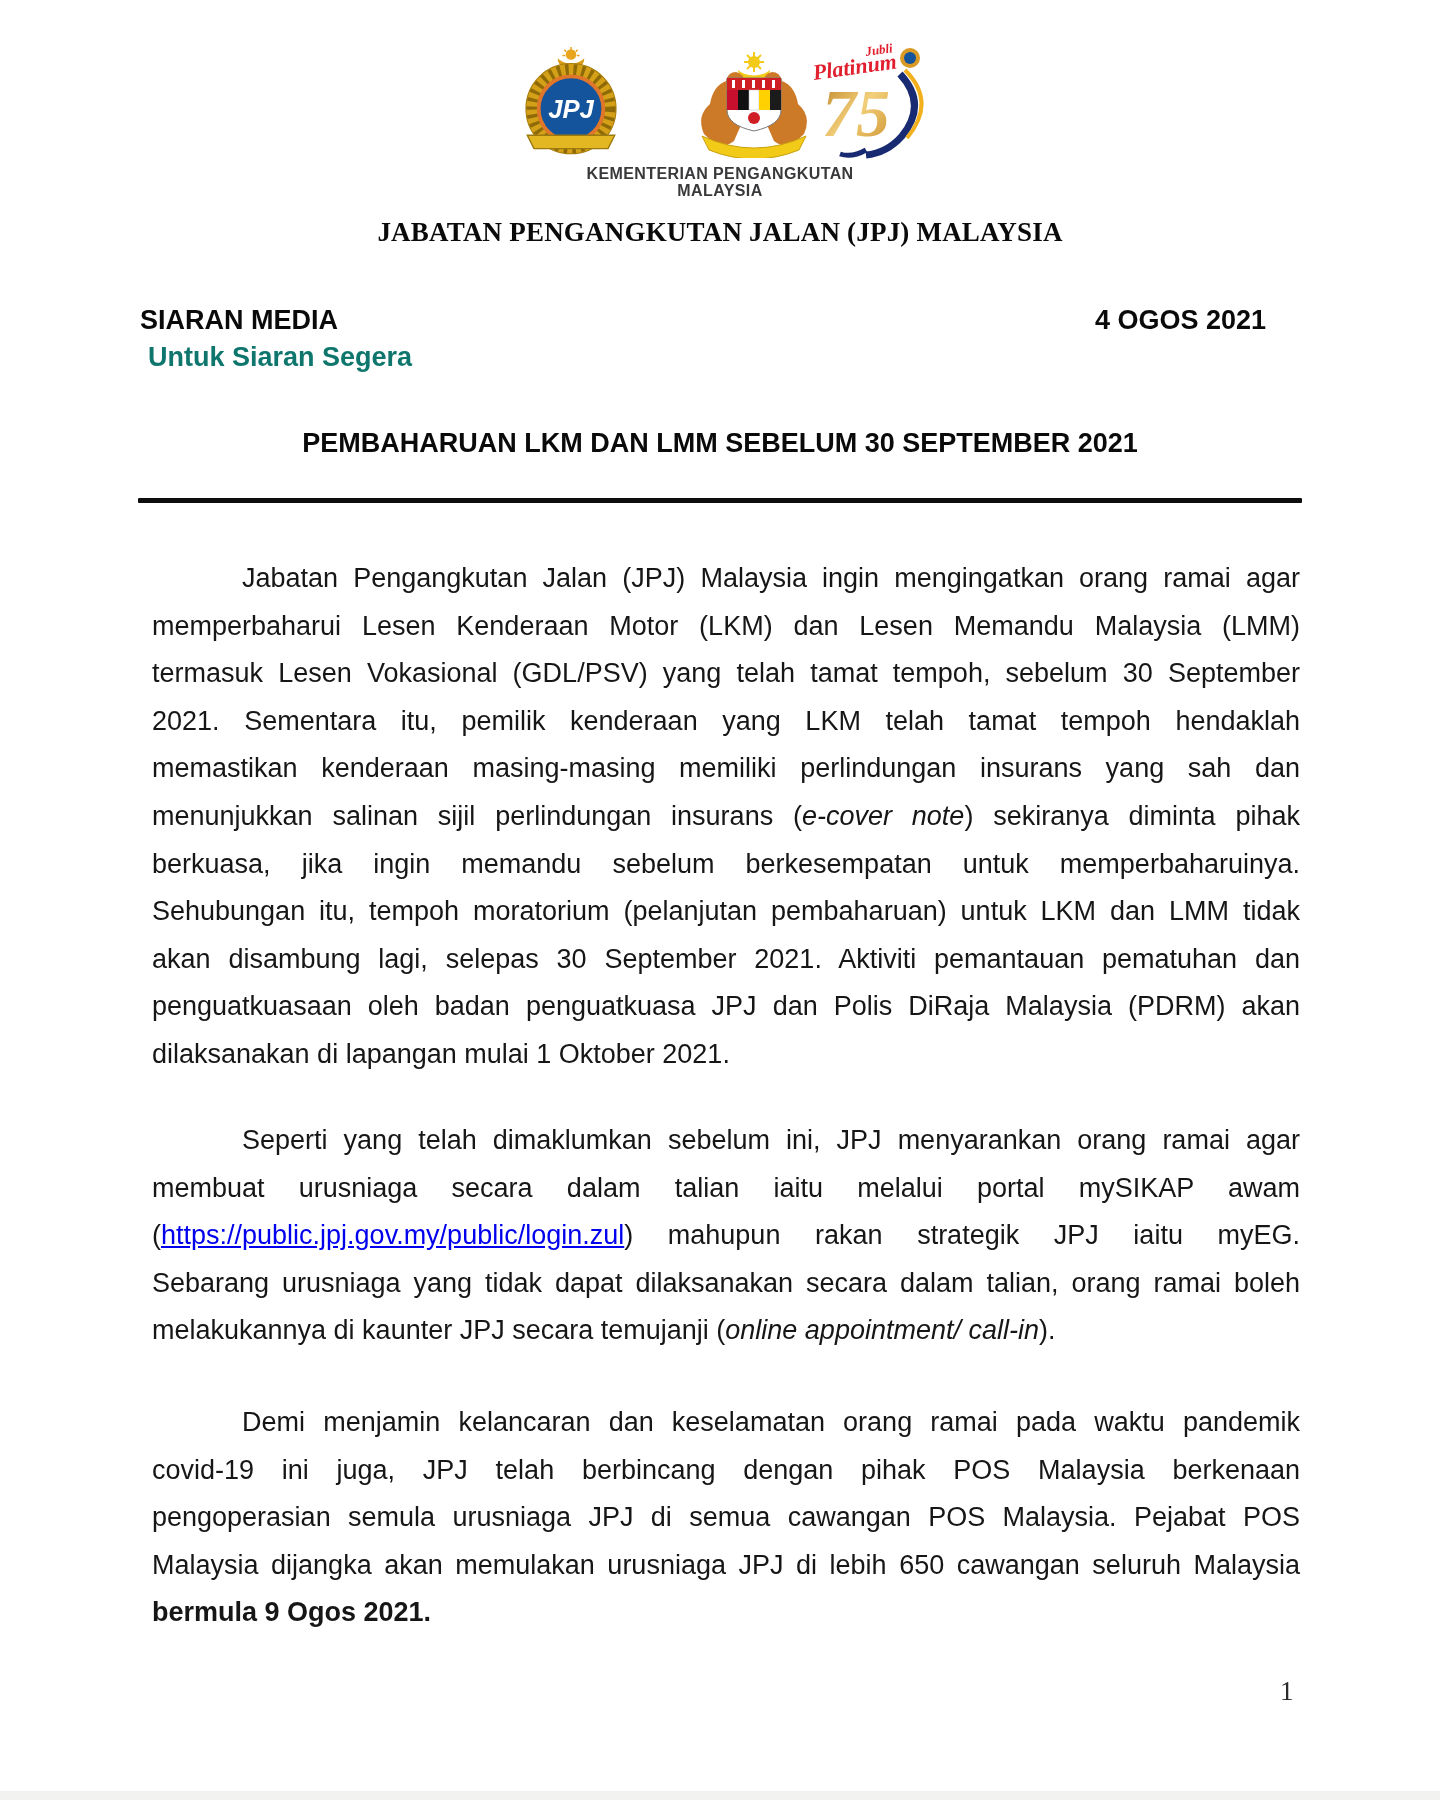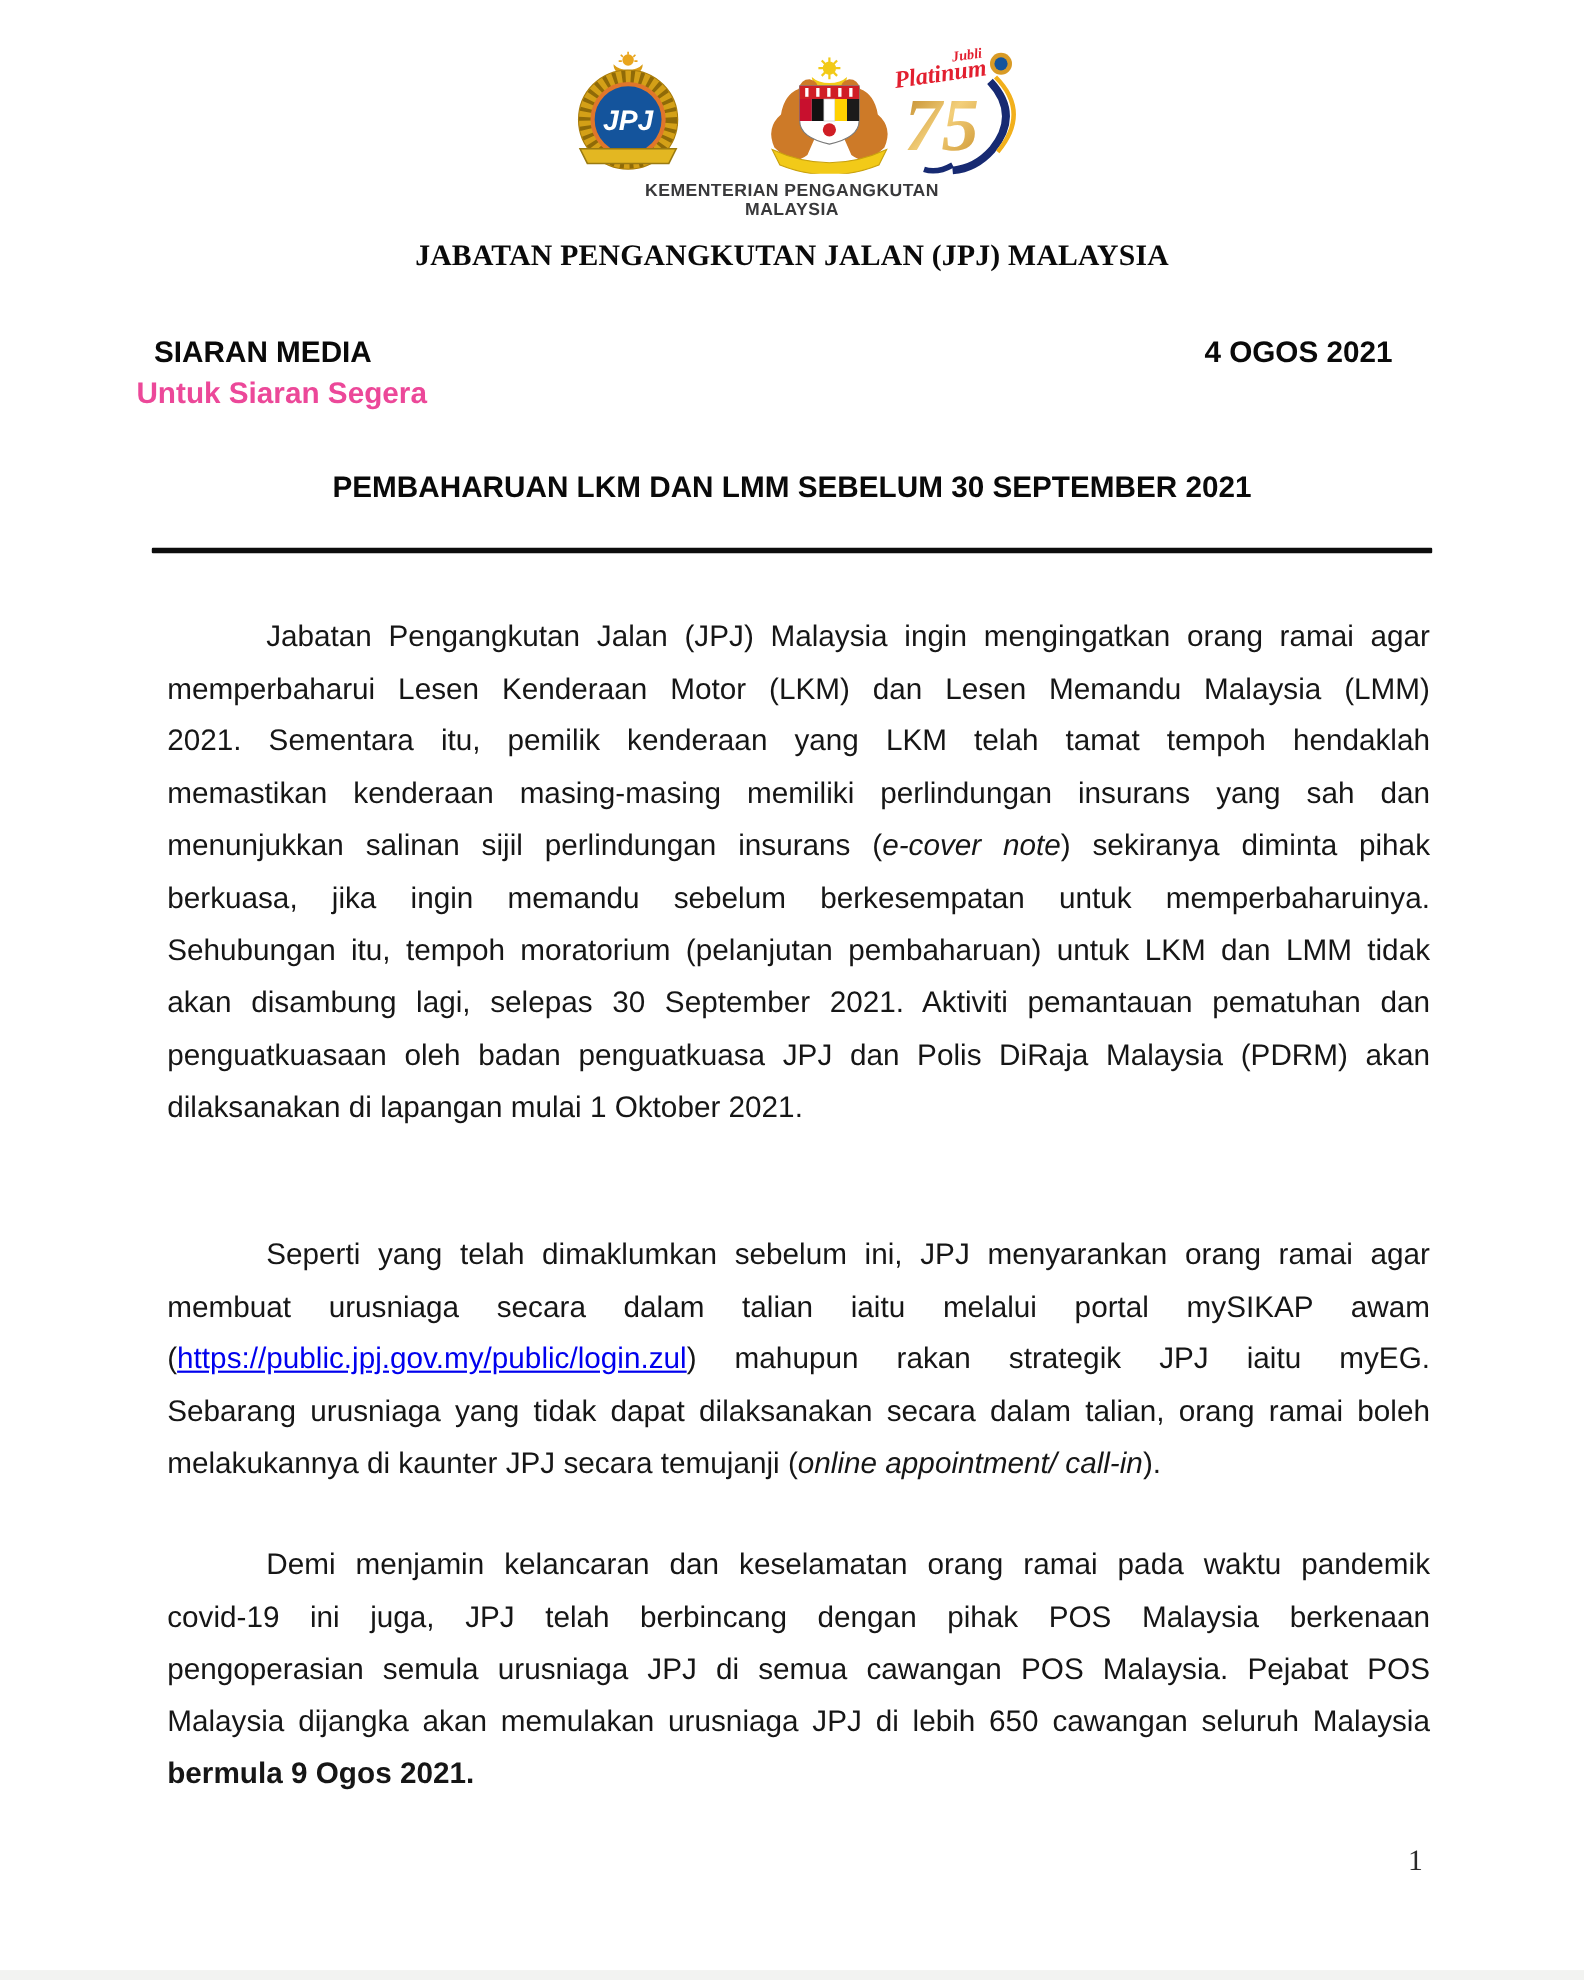--- a/index.html
+++ b/index.html
@@ -28,21 +28,21 @@
 
   .doc-title {
     position: absolute; top: 217px; left: 0; width: 100%;
     text-align: center; font-size: 27px; font-weight: bold; color: #0a0a0a;
     letter-spacing: 0.2px;
     font-family: Liberation Serif, serif;
   }
 
   .release-type { position: absolute; top: 305px; left: 140px; font-size: 27px; font-weight: bold; color: #0a0a0a; }
   .release-date { position: absolute; top: 305px; right: 174px; font-size: 27px; font-weight: bold; color: #0a0a0a; }
-  .release-note { position: absolute; top: 342px; left: 124px; font-size: 27px; font-weight: bold; color: #ec4899; }
+  .release-note { position: absolute; top: 342px; left: 148px; font-size: 27px; font-weight: bold; color: #0f766e; }
 
   .subject {
     position: absolute; top: 428px; left: 0; width: 100%;
     text-align: center; font-size: 27px; font-weight: bold; color: #0a0a0a;
   }
 
   .rule {
     position: absolute; top: 498px; left: 138px; width: 1164px; height: 5px;
     background: #0d0d0d; border-radius: 1px;
   }
@@ -164,20 +164,21 @@
   <div class="release-date">4 OGOS 2021</div>
   <div class="release-note">Untuk Siaran Segera</div>
 
   <div class="subject">PEMBAHARUAN LKM DAN LMM SEBELUM 30 SEPTEMBER 2021</div>
   <div class="rule"></div>
 
   <div>
     <div class="para para-1">
         <div class="line first"><span>Jabatan Pengangkutan Jalan (JPJ) Malaysia ingin mengingatkan orang ramai agar</span></div>
         <div class="line"><span>memperbaharui Lesen Kenderaan Motor (LKM) dan Lesen Memandu Malaysia (LMM)</span></div>
+        <div class="line"><span>termasuk Lesen Vokasional (GDL/PSV) yang telah tamat tempoh, sebelum 30 September</span></div>
         <div class="line"><span>2021. Sementara itu, pemilik kenderaan yang LKM telah tamat tempoh hendaklah</span></div>
         <div class="line"><span>memastikan kenderaan masing-masing memiliki perlindungan insurans yang sah dan</span></div>
         <div class="line"><span>menunjukkan salinan sijil perlindungan insurans (</span><span class="i">e-cover note</span><span>) sekiranya diminta pihak</span></div>
         <div class="line"><span>berkuasa, jika ingin memandu sebelum berkesempatan untuk memperbaharuinya.</span></div>
         <div class="line"><span>Sehubungan itu, tempoh moratorium (pelanjutan pembaharuan) untuk LKM dan LMM tidak</span></div>
         <div class="line"><span>akan disambung lagi, selepas 30 September 2021. Aktiviti pemantauan pematuhan dan</span></div>
         <div class="line"><span>penguatkuasaan oleh badan penguatkuasa JPJ dan Polis DiRaja Malaysia (PDRM) akan</span></div>
         <div class="line last"><span>dilaksanakan di lapangan mulai 1 Oktober 2021.</span></div>
       </div>
     <div class="para para-2">

